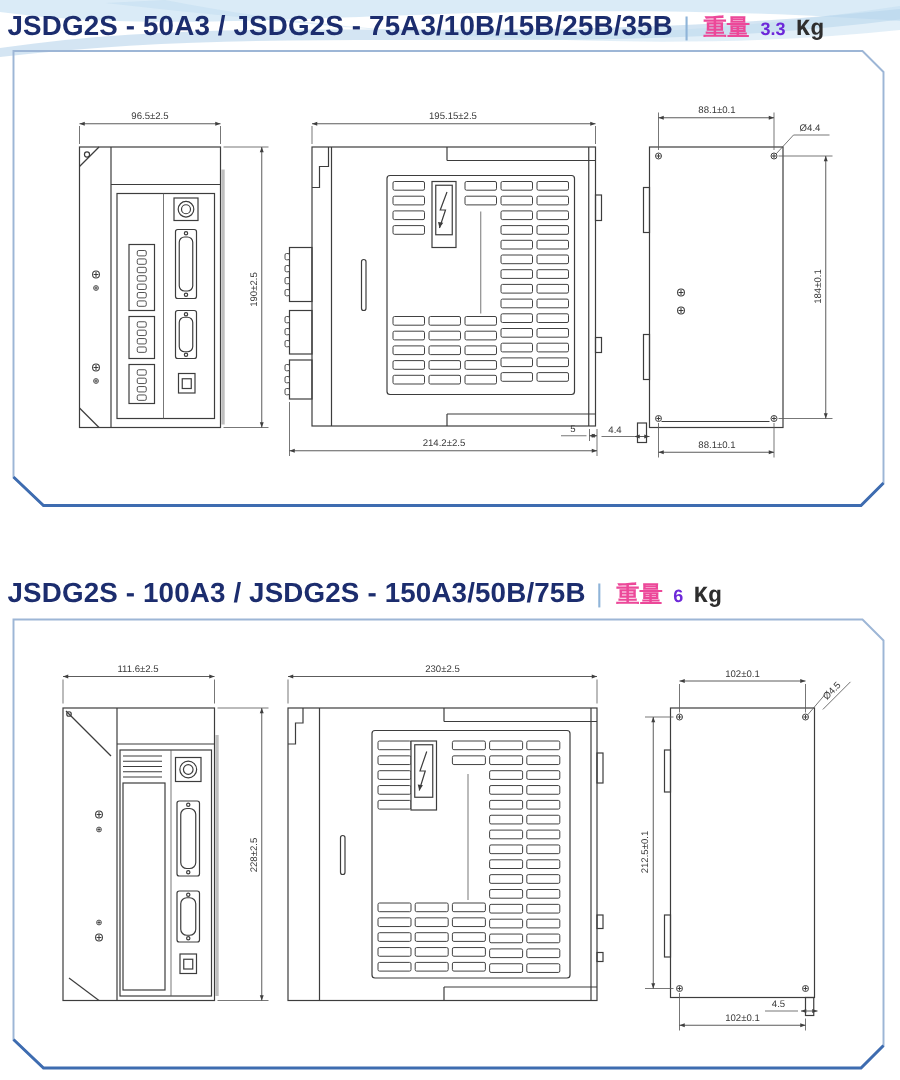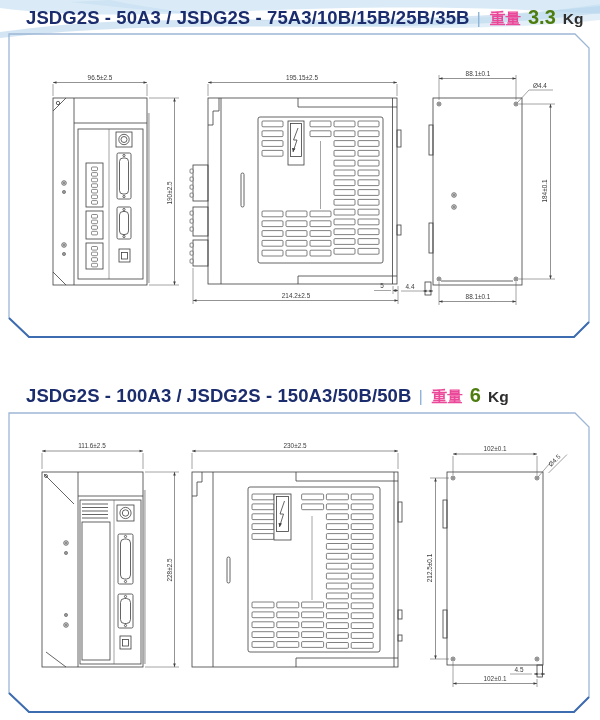--- a/index.html
+++ b/index.html
@@ -1,24 +1,24 @@
 <!DOCTYPE html>
 <html><head>
 <meta charset="utf-8">
 <style>
   html,body{margin:0;padding:0;}
   body{width:600px;height:720px;background:#ffffff;position:relative;overflow:hidden;
        font-family:"Liberation Sans",sans-serif;}
   .wave-band{position:absolute;left:0;top:0;width:600px;height:38px;}
-  .sec-title{position:absolute;left:26px;display:flex;align-items:baseline;gap:7px;white-space:nowrap;}
+  .sec-title{position:absolute;left:5px;display:flex;align-items:baseline;gap:7px;white-space:nowrap;}
   .model{font-size:18.5px;font-weight:600;color:#1c2d6e;letter-spacing:.1px;}
   .divider{color:#8fb4d8;font-size:17px;font-weight:400;}
   .wlabel{font-size:15.5px;font-weight:700;color:#ec4899;margin-left:2px;}
-  .wval{font-size:20px;font-weight:600;color:#4d7c0f;}
-  .wunit{font-size:15.5px;font-weight:700;color:#2e2e2e;}
+  .wval{font-size:12px;font-weight:600;color:#6d28d9;}
+  .wunit{font-size:15.5px;font-weight:700;color:#2e2e2e;font-family:Liberation Mono, monospace;}
   .panel{position:absolute;left:8px;width:582px;}
   .panel svg{display:block;width:100%;height:100%;}
   #panel1{top:33px;height:306px;}
   #panel2{top:412px;height:302px;}
   .frame{fill:none;stroke:#9db6d6;stroke-width:1.3;}
   .frame-accent{fill:none;stroke:#3e6cb0;stroke-width:2;}
   .ln{stroke:#3d3d3d;stroke-width:.8;fill:none;}
   .lnf{stroke:#3d3d3d;stroke-width:.8;fill:#ffffff;}
   .shadow{fill:#8a8a8a;stroke:none;}
   .ext{stroke:#5a5a5a;stroke-width:.55;fill:none;}
@@ -294,21 +294,21 @@
         <polygon points="542.5,71 541.2,74.5 543.8,74.5" fill="#3f3f3f" stroke="none"></polygon>
         <polygon points="508,268.5 504.5,269.8 504.5,267.2" fill="#3f3f3f" stroke="none"></polygon>
         <polygon points="431,268.5 434.5,269.8 434.5,267.2" fill="#3f3f3f" stroke="none"></polygon>
         <polygon points="425,258 421.5,259.3 421.5,256.7" fill="#3f3f3f" stroke="none"></polygon>
         <polygon points="415,258 418.5,259.3 418.5,256.7" fill="#3f3f3f" stroke="none"></polygon>
       </g>
 </svg>
 </div>
 
 <div class="sec-title" style="top:384px">
-  <span class="model">JSDG2S - 100A3 / JSDG2S - 150A3/50B/50B</span>
+  <span class="model">JSDG2S - 100A3 / JSDG2S - 150A3/50B/75B</span>
   <span class="divider">|</span>
   <span class="wlabel">重量</span>
   <span class="wval">6</span>
   <span class="wunit">Kg</span>
 </div>
 
 <div class="panel" id="panel2">
 <svg viewBox="0 0 582 302">
   <path class="frame" d="M1,1 H567 L581,15 V285 L566,300 H21 L1,281 Z"></path>
   <polyline class="frame-accent" points="1,281 21,300 566,300 581,285"></polyline>

